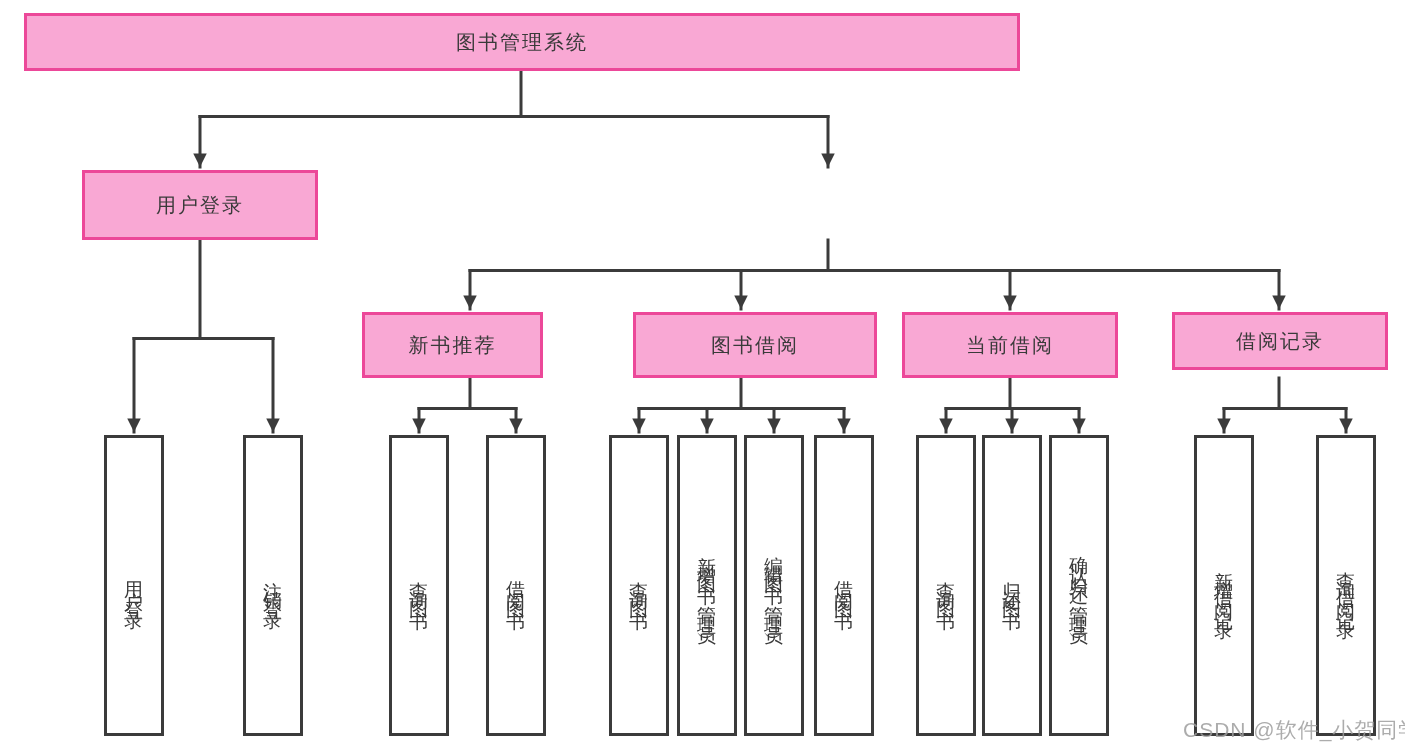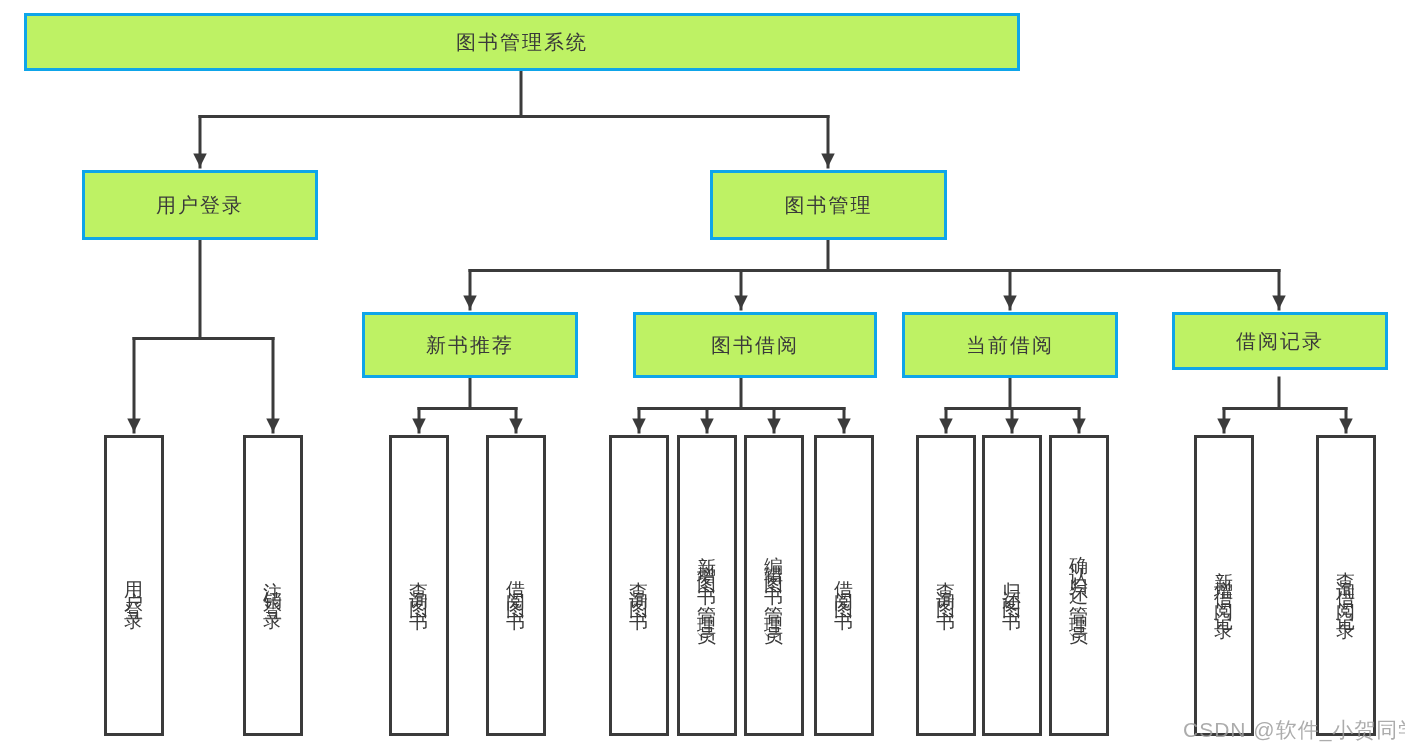--- a/index.html
+++ b/index.html
@@ -2,21 +2,21 @@
 <html><head>
 <meta charset="utf-8">
 <style>
   html,body{margin:0;padding:0;background:#ffffff;}
   .canvas{
     position:relative;width:1405px;height:747px;background:#ffffff;
     font-family:"Liberation Sans","DejaVu Sans",sans-serif;overflow:hidden;
   }
   svg.connectors{position:absolute;left:0;top:0;z-index:1;}
   .hbox{
-    position:absolute;box-sizing:border-box;border:3px solid #0ea5e9;background:#bef264;
+    position:absolute;box-sizing:border-box;border:3px solid #ec4899;background:#f9a8d4;
     display:flex;align-items:center;justify-content:center;z-index:2;
   }
   .hbox span{font-size:20px;color:#3a3a3a;letter-spacing:2px;white-space:nowrap;}
   .vbox{
     position:absolute;box-sizing:border-box;border:3px solid #3b3b3b;background:#fff;
     top:435px;width:60px;height:301px;
     display:flex;align-items:center;justify-content:center;z-index:2;
   }
   .vbox span{
     writing-mode:vertical-rl;text-orientation:mixed;
@@ -82,25 +82,22 @@
     </g>
   </svg>
 
   <div class="hbox" style="left:24px;top:13px;width:996px;height:58px;">
     <span>图书管理系统</span>
   </div>
 
   <div class="hbox" style="left:82px;top:170px;width:236px;height:70px;">
     <span>用户登录</span>
   </div>
-  <div class="hbox" style="left:710px;top:170px;width:237px;height:70px;">
-    <span>图书管理</span>
-  </div>
 
-  <div class="hbox" style="left:362px;top:312px;width:216px;height:66px;">
+  <div class="hbox" style="left:362px;top:312px;width:181px;height:66px;">
     <span>新书推荐</span>
   </div>
   <div class="hbox" style="left:633px;top:312px;width:244px;height:66px;">
     <span>图书借阅</span>
   </div>
   <div class="hbox" style="left:902px;top:312px;width:216px;height:66px;">
     <span>当前借阅</span>
   </div>
   <div class="hbox" style="left:1172px;top:312px;width:216px;height:58px;">
     <span>借阅记录</span>

